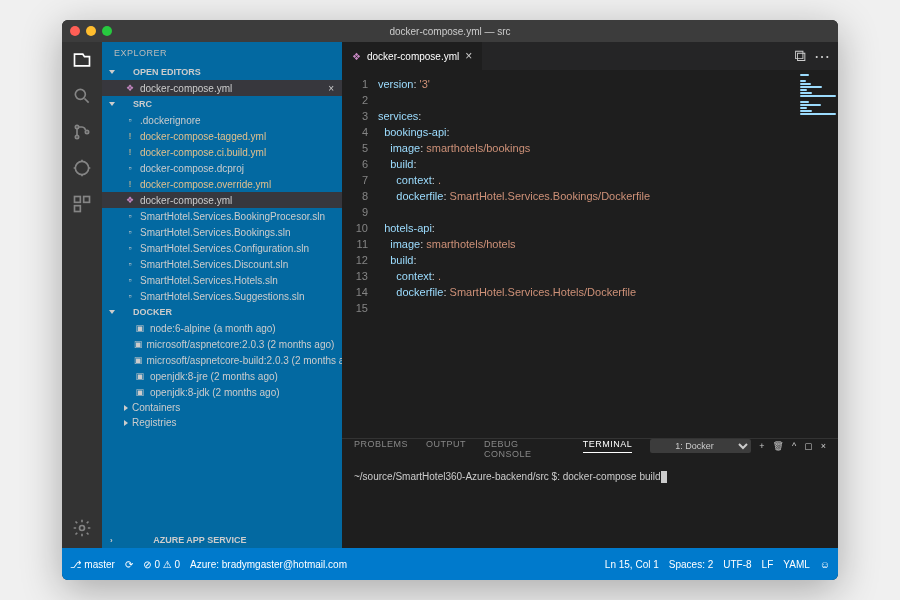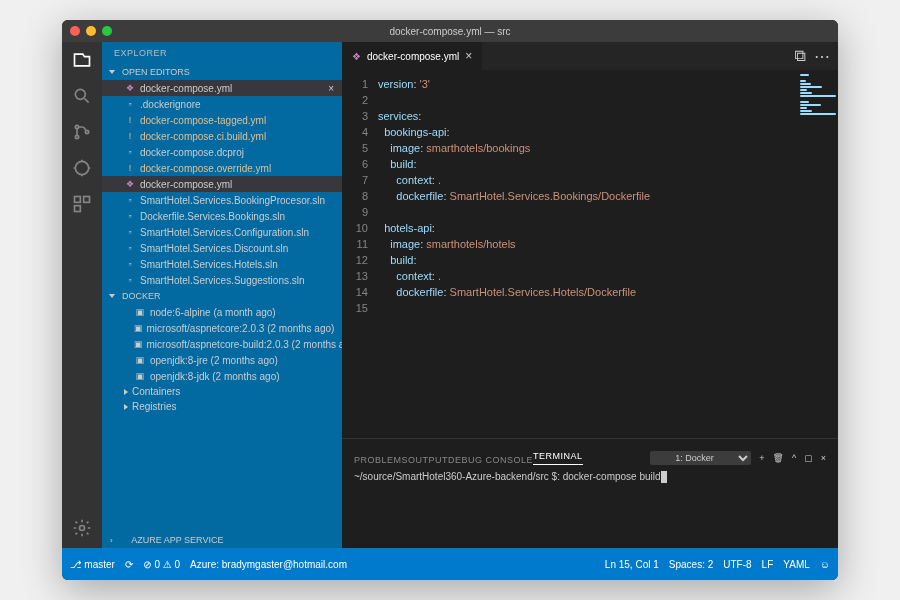--- a/index.html
+++ b/index.html
@@ -10,21 +10,21 @@
 .dot{width:10px;height:10px;border-radius:50%}
 .red{background:#ff5f56}.yellow{background:#ffbd2e}.green{background:#27c93f}
 .title{position:absolute;left:50%;transform:translateX(-50%);color:#ccc;font-size:10px}
 .body{flex:1;display:flex;overflow:hidden}
 .activity{width:40px;background:#333;display:flex;flex-direction:column;align-items:center;padding-top:8px;gap:16px}
 .act-icon{width:20px;height:20px;color:#858585;cursor:pointer}
 .act-icon.active{color:#fff}
 .act-icon svg{width:100%;height:100%}
 .sidebar{width:240px;background:#0369a1;color:#ccc;font-size:10px;overflow-y:auto;display:flex;flex-direction:column}
 .sb-title{padding:6px 12px;font-size:9px;letter-spacing:0.5px;color:#bbb}
-.sb-section{padding:3px 8px;font-size:9px;font-weight:400;cursor:pointer;display:flex;align-items:center;gap:8px}
+.sb-section{padding:3px 8px;font-size:9px;font-weight:700;cursor:pointer;display:flex;align-items:center;gap:19px}
 .sb-item{padding:2px 8px 2px 22px;font-size:10px;color:#ccc;cursor:pointer;display:flex;align-items:center;gap:4px;white-space:nowrap;overflow:hidden;text-overflow:ellipsis}
 .sb-item.active{background:#37373d}
 .sb-item.sub{padding-left:32px}
 .modified{color:#e2c08d}
 .pink{color:#c586c0}
 .caret{display:inline-block;width:0;height:0;border-left:4px solid #ccc;border-top:3px solid transparent;border-bottom:3px solid transparent}
 .caret.down{transform:rotate(90deg)}
 .caret.right{}
 .file-ico{width:12px;height:12px;display:inline-flex;align-items:center;justify-content:center;font-size:9px}
 .sb-bottom{margin-top:auto}
@@ -33,21 +33,21 @@
 .tab{height:100%;padding:0 10px;background:#1e1e1e;display:flex;align-items:center;gap:6px;font-size:10px;color:#fff;border-right:1px solid #252526}
 .tab-close{color:#ccc;cursor:pointer;font-size:12px}
 .tab-actions{margin-left:auto;display:flex;gap:8px;padding-right:8px;color:#ccc}
 .code{flex:1;display:flex;font-family:Menlo,Monaco,monospace;font-size:11px;overflow:hidden;position:relative}
 .gutter{width:36px;text-align:right;color:#858585;padding:6px 10px 6px 0;line-height:16px}
 .lines{flex:1;padding:6px 0;line-height:16px;white-space:pre}
 .minimap{width:40px;background:#1e1e1e;padding:4px 2px}
 .mini-line{height:2px;margin-bottom:1px;border-radius:1px}
 .kw{color:#9cdcfe}.str{color:#ce9178}.ind{color:#d4d4d4}
 .panel{height:110px;background:#1e1e1e;border-top:1px solid #333;display:flex;flex-direction:column}
-.panel-tabs{height:26px;display:flex;align-items:flex-end;padding:0 12px;font-size:9px;color:#888}
+.panel-tabs{height:26px;display:flex;align-items:flex-start;padding:0 12px;gap:18px;font-size:9px;color:#888}
 .panel-tab{cursor:pointer;letter-spacing:0.5px}
 .panel-tab.active{color:#fff;border-bottom:1px solid #fff;padding-bottom:3px}
 .panel-right{margin-left:auto;display:flex;align-items:center;gap:8px;color:#ccc}
 .panel-select{background:#3c3c3c;color:#ccc;font-size:9px;padding:1px 21px;border:none;border-radius:2px}
 .terminal{flex:1;padding:6px 12px;font-family:Menlo,Monaco,monospace;font-size:10px;color:#ccc}
 .cursor{display:inline-block;width:6px;height:12px;background:#ccc;vertical-align:middle}
 .statusbar{height:20px;background:#007acc;color:#fff;display:flex;align-items:center;font-size:10px;padding:16px 8px;gap:10px}
 .sb-right{margin-left:auto;display:flex;gap:10px;align-items:center}
 .chev{font-size:8px}
 </style>
@@ -100,20 +100,24 @@
           <span class="caret down"></span>
           <span>OPEN EDITORS</span>
         </div>
       <div id="open-editors">
           <div class="sb-item active">
             <span class="pink file-ico">❖</span>
             <span>docker-compose.yml</span> 
             <span style="margin-left:auto">×</span>
           </div>
         </div>
+      <div class="sb-section">
+          <span class="caret down"></span>
+          <span>SRC</span>
+        </div>
       <div id="src-files">
           <div class="sb-item">
             <span class="file-ico">▫</span>
             <span class="">.dockerignore</span>
           </div>
           <div class="sb-item">
             <span class="modified file-ico">!</span>
             <span class="modified">docker-compose-tagged.yml</span>
           </div>
           <div class="sb-item">
@@ -131,21 +135,21 @@
           <div class="sb-item active">
             <span class="pink file-ico">❖</span>
             <span class="">docker-compose.yml</span>
           </div>
           <div class="sb-item">
             <span class="file-ico">▫</span>
             <span class="">SmartHotel.Services.BookingProcesor.sln</span>
           </div>
           <div class="sb-item">
             <span class="file-ico">▫</span>
-            <span class="">Dockerfile.Services.Bookings.sln</span>
+            <span class="">SmartHotel.Services.Bookings.sln</span>
           </div>
           <div class="sb-item">
             <span class="file-ico">▫</span>
             <span class="">SmartHotel.Services.Configuration.sln</span>
           </div>
           <div class="sb-item">
             <span class="file-ico">▫</span>
             <span class="">SmartHotel.Services.Discount.sln</span>
           </div>
           <div class="sb-item">

